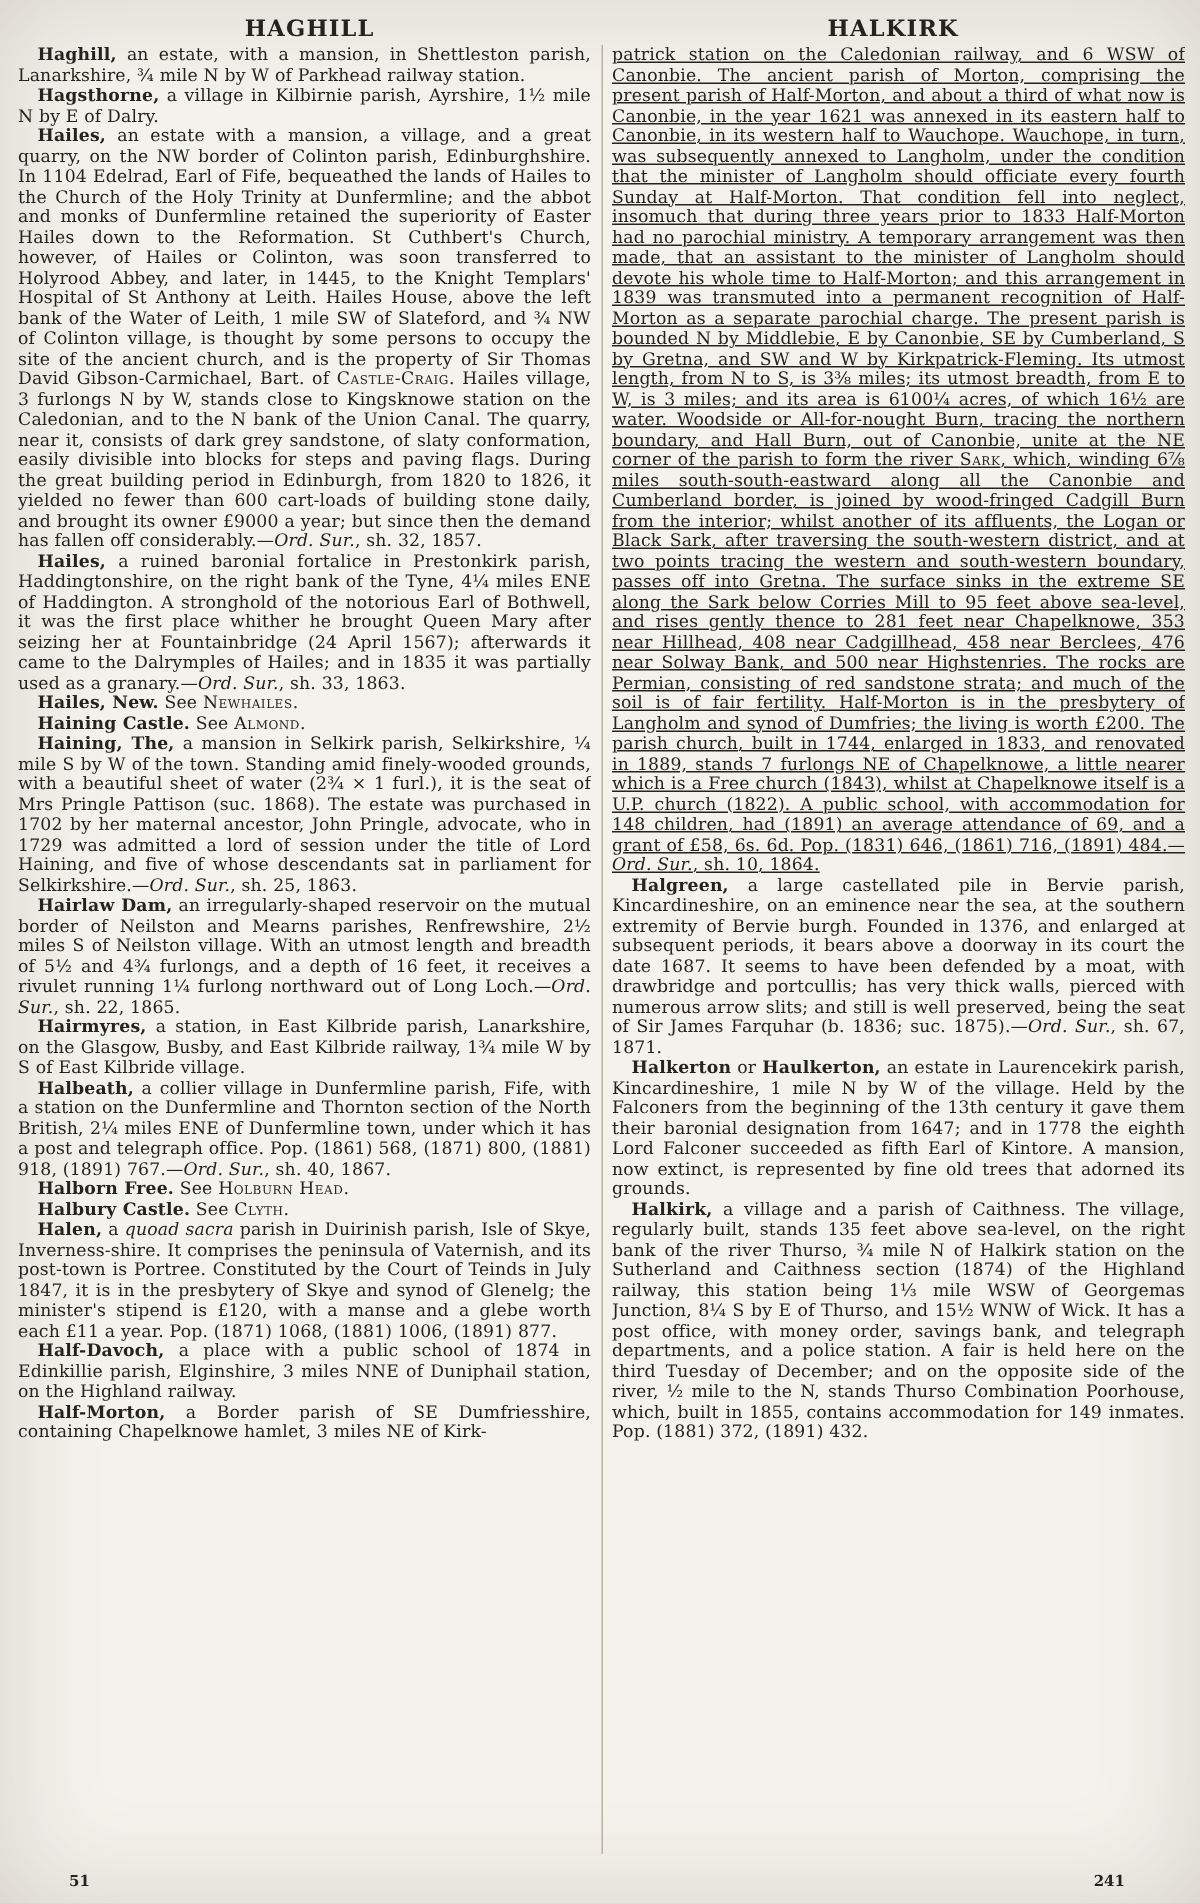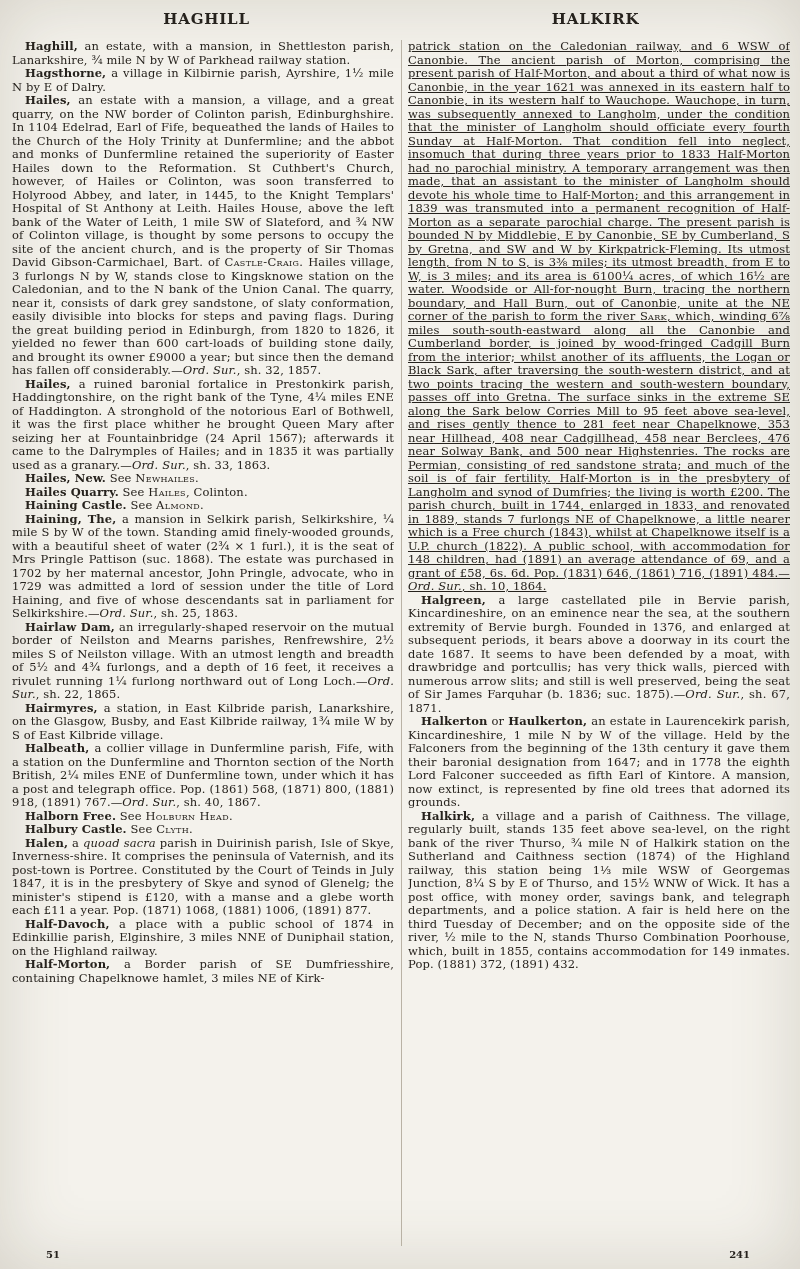--- a/index.html
+++ b/index.html
@@ -23,21 +23,21 @@
   .running-heads { display: flex; }
   .head {
     flex: 1;
     text-align: center;
     font-weight: bold;
     font-size: 15px;
     letter-spacing: 0.8px;
   }
   .cols {
     display: flex;
-    margin-top: 12px;
+    margin-top: 2px;
   }
   .col {
     width: 382px;
     height: 1202px;
     overflow: hidden;
     font-size: 11.5px;
     line-height: 13.5px;
     letter-spacing: 0.12px;
     text-align: justify;
   }
@@ -74,21 +74,20 @@
     <div class="head">HALKIRK</div>
   </div>
 
   <div class="cols">
     <div class="col">
         <p><span class="seg-b">Haghill,</span><span class="seg-n"> an estate, with a mansion, in Shettleston parish, Lanarkshire, ¾ mile N by W of Parkhead railway station.</span></p>
         <p><span class="seg-b">Hagsthorne,</span><span class="seg-n"> a village in Kilbirnie parish, Ayrshire, 1½ mile N by E of Dalry.</span></p>
         <p><span class="seg-b">Hailes,</span><span class="seg-n"> an estate with a mansion, a village, and a great quarry, on the NW border of Colinton parish, Edinburghshire. In 1104 Edelrad, Earl of Fife, bequeathed the lands of Hailes to the Church of the Holy Trinity at Dunfermline; and the abbot and monks of Dunfermline retained the superiority of Easter Hailes down to the Reformation. St Cuthbert's Church, however, of Hailes or Colinton, was soon transferred to Holyrood Abbey, and later, in 1445, to the Knight Templars' Hospital of St Anthony at Leith. Hailes House, above the left bank of the Water of Leith, 1 mile SW of Slateford, and ¾ NW of Colinton village, is thought by some persons to occupy the site of the ancient church, and is the property of Sir Thomas David Gibson-Carmichael, Bart. of </span><span class="seg-sc">Castle-Craig</span><span class="seg-n">. Hailes village, 3 furlongs N by W, stands close to Kingsknowe station on the Caledonian, and to the N bank of the Union Canal. The quarry, near it, consists of dark grey sandstone, of slaty conformation, easily divisible into blocks for steps and paving flags. During the great building period in Edinburgh, from 1820 to 1826, it yielded no fewer than 600 cart-loads of building stone daily, and brought its owner £9000 a year; but since then the demand has fallen off considerably.—</span><span class="seg-i">Ord. Sur.</span><span class="seg-n">, sh. 32, 1857.</span></p>
         <p><span class="seg-b">Hailes,</span><span class="seg-n"> a ruined baronial fortalice in Prestonkirk parish, Haddingtonshire, on the right bank of the Tyne, 4¼ miles ENE of Haddington. A stronghold of the notorious Earl of Bothwell, it was the first place whither he brought Queen Mary after seizing her at Fountainbridge (24 April 1567); afterwards it came to the Dalrymples of Hailes; and in 1835 it was partially used as a granary.—</span><span class="seg-i">Ord. Sur.</span><span class="seg-n">, sh. 33, 1863.</span></p>
         <p><span class="seg-b">Hailes, New.</span><span class="seg-n"> See </span><span class="seg-sc">Newhailes</span><span class="seg-n">.</span></p>
-        <p><span class="seg-b">Hailes Quarry.</span><span class="seg-n"> See </span><span class="seg-sc">Hailes</span><span class="seg-n">, Colinton.</span></p>
         <p><span class="seg-b">Haining Castle.</span><span class="seg-n"> See </span><span class="seg-sc">Almond</span><span class="seg-n">.</span></p>
         <p><span class="seg-b">Haining, The,</span><span class="seg-n"> a mansion in Selkirk parish, Selkirkshire, ¼ mile S by W of the town. Standing amid finely-wooded grounds, with a beautiful sheet of water (2¾ × 1 furl.), it is the seat of Mrs Pringle Pattison (suc. 1868). The estate was purchased in 1702 by her maternal ancestor, John Pringle, advocate, who in 1729 was admitted a lord of session under the title of Lord Haining, and five of whose descendants sat in parliament for Selkirkshire.—</span><span class="seg-i">Ord. Sur.</span><span class="seg-n">, sh. 25, 1863.</span></p>
         <p><span class="seg-b">Hairlaw Dam,</span><span class="seg-n"> an irregularly-shaped reservoir on the mutual border of Neilston and Mearns parishes, Renfrewshire, 2½ miles S of Neilston village. With an utmost length and breadth of 5½ and 4¾ furlongs, and a depth of 16 feet, it receives a rivulet running 1¼ furlong northward out of Long Loch.—</span><span class="seg-i">Ord. Sur.</span><span class="seg-n">, sh. 22, 1865.</span></p>
         <p><span class="seg-b">Hairmyres,</span><span class="seg-n"> a station, in East Kilbride parish, Lanarkshire, on the Glasgow, Busby, and East Kilbride railway, 1¾ mile W by S of East Kilbride village.</span></p>
         <p><span class="seg-b">Halbeath,</span><span class="seg-n"> a collier village in Dunfermline parish, Fife, with a station on the Dunfermline and Thornton section of the North British, 2¼ miles ENE of Dunfermline town, under which it has a post and telegraph office. Pop. (1861) 568, (1871) 800, (1881) 918, (1891) 767.—</span><span class="seg-i">Ord. Sur.</span><span class="seg-n">, sh. 40, 1867.</span></p>
         <p><span class="seg-b">Halborn Free.</span><span class="seg-n"> See </span><span class="seg-sc">Holburn Head</span><span class="seg-n">.</span></p>
         <p><span class="seg-b">Halbury Castle.</span><span class="seg-n"> See </span><span class="seg-sc">Clyth</span><span class="seg-n">.</span></p>
         <p><span class="seg-b">Halen,</span><span class="seg-n"> a </span><span class="seg-i">quoad sacra</span><span class="seg-n"> parish in Duirinish parish, Isle of Skye, Inverness-shire. It comprises the peninsula of Vaternish, and its post-town is Portree. Constituted by the Court of Teinds in July 1847, it is in the presbytery of Skye and synod of Glenelg; the minister's stipend is £120, with a manse and a glebe worth each £11 a year. Pop. (1871) 1068, (1881) 1006, (1891) 877.</span></p>
         <p><span class="seg-b">Half-Davoch,</span><span class="seg-n"> a place with a public school of 1874 in Edinkillie parish, Elginshire, 3 miles NNE of Duniphail station, on the Highland railway.</span></p>
         <p><span class="seg-b">Half-Morton,</span><span class="seg-n"> a Border parish of SE Dumfriesshire, containing Chapelknowe hamlet, 3 miles NE of Kirk-</span></p>

